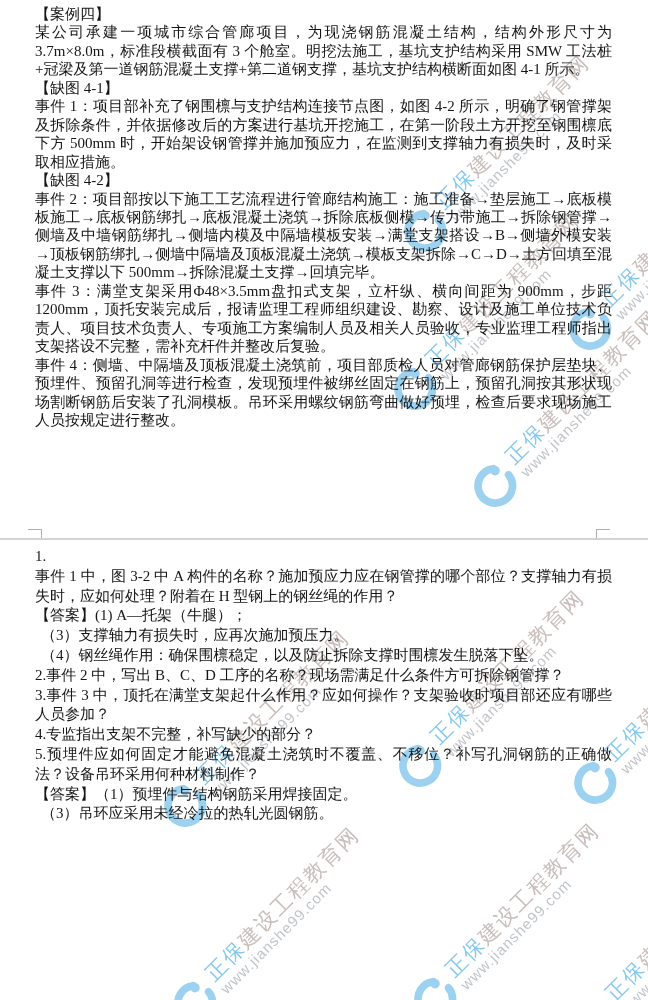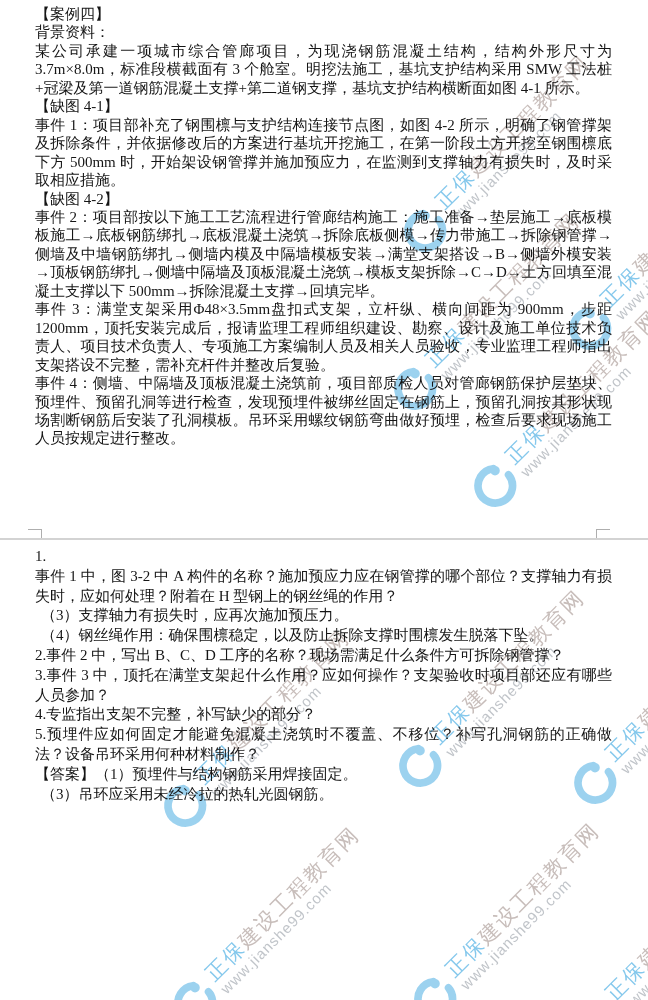--- a/index.html
+++ b/index.html
@@ -166,39 +166,39 @@
         </svg>
       <div class="wm-textcol">
         <div class="wm-name"><span class="wm-name-prefix">正保</span><span class="wm-name-main">建设工程教育网</span></div>
         <div class="wm-url">www.jianshe99.com</div>
       </div>
     </div>
   </div>
 
   <div class="page page1">
     <p>【案例四】</p>
-    <p>背景资料：</p>
     <p>某公司承建一项城市综合管廊项目，为现浇钢筋混凝土结构，结构外形尺寸为 3.7m×8.0m，标准段横截面有 3 个舱室。明挖法施工，基坑支护结构采用 SMW 工法桩+冠梁及第一道钢筋混凝土支撑+第二道钢支撑，基坑支护结构横断面如图 4-1 所示。</p>
     <p>【缺图 4-1】</p>
     <p>事件 1：项目部补充了钢围檩与支护结构连接节点图，如图 4-2 所示，明确了钢管撑架及拆除条件，并依据修改后的方案进行基坑开挖施工，在第一阶段土方开挖至钢围檩底下方 500mm 时，开始架设钢管撑并施加预应力，在监测到支撑轴力有损失时，及时采取相应措施。</p>
     <p>【缺图 4-2】</p>
     <p>事件 2：项目部按以下施工工艺流程进行管廊结构施工：施工准备→垫层施工→底板模板施工→底板钢筋绑扎→底板混凝土浇筑→拆除底板侧模→传力带施工→拆除钢管撑→侧墙及中墙钢筋绑扎→侧墙内模及中隔墙模板安装→满堂支架搭设→B→侧墙外模安装→顶板钢筋绑扎→侧墙中隔墙及顶板混凝土浇筑→模板支架拆除→C→D→土方回填至混凝土支撑以下 500mm→拆除混凝土支撑→回填完毕。</p>
     <p>事件 3：满堂支架采用Φ48×3.5mm盘扣式支架，立杆纵、横向间距为 900mm，步距 1200mm，顶托安装完成后，报请监理工程师组织建设、勘察、设计及施工单位技术负责人、项目技术负责人、专项施工方案编制人员及相关人员验收，专业监理工程师指出支架搭设不完整，需补充杆件并整改后复验。</p>
     <p>事件 4：侧墙、中隔墙及顶板混凝土浇筑前，项目部质检人员对管廊钢筋保护层垫块、预埋件、预留孔洞等进行检查，发现预埋件被绑丝固定在钢筋上，预留孔洞按其形状现场割断钢筋后安装了孔洞模板。吊环采用螺纹钢筋弯曲做好预埋，检查后要求现场施工人员按规定进行整改。</p>
   </div>
 
   <div class="page-sep">
     <div class="corner-mark-left"></div>
     <div class="corner-mark-right"></div>
     <div class="sep-line"></div>
   </div>
 
   <div class="page page2">
     <p>1.</p>
     <p>事件 1 中，图 3-2 中 A 构件的名称？施加预应力应在钢管撑的哪个部位？支撑轴力有损失时，应如何处理？附着在 H 型钢上的钢丝绳的作用？</p>
+    <p>【答案】(1) A—托架（牛腿）；</p>
     <p class="indent">（3）支撑轴力有损失时，应再次施加预压力。</p>
     <p class="indent">（4）钢丝绳作用：确保围檩稳定，以及防止拆除支撑时围檩发生脱落下坠。</p>
     <p>2.事件 2 中，写出 B、C、D 工序的名称？现场需满足什么条件方可拆除钢管撑？</p>
     <p>3.事件 3 中，顶托在满堂支架起什么作用？应如何操作？支架验收时项目部还应有哪些人员参加？</p>
     <p>4.专监指出支架不完整，补写缺少的部分？</p>
     <p>5.预埋件应如何固定才能避免混凝土浇筑时不覆盖、不移位？补写孔洞钢筋的正确做法？设备吊环采用何种材料制作？</p>
     <p>【答案】（1）预埋件与结构钢筋采用焊接固定。</p>
     <p class="indent">（3）吊环应采用未经冷拉的热轧光圆钢筋。</p>
   </div>
 

